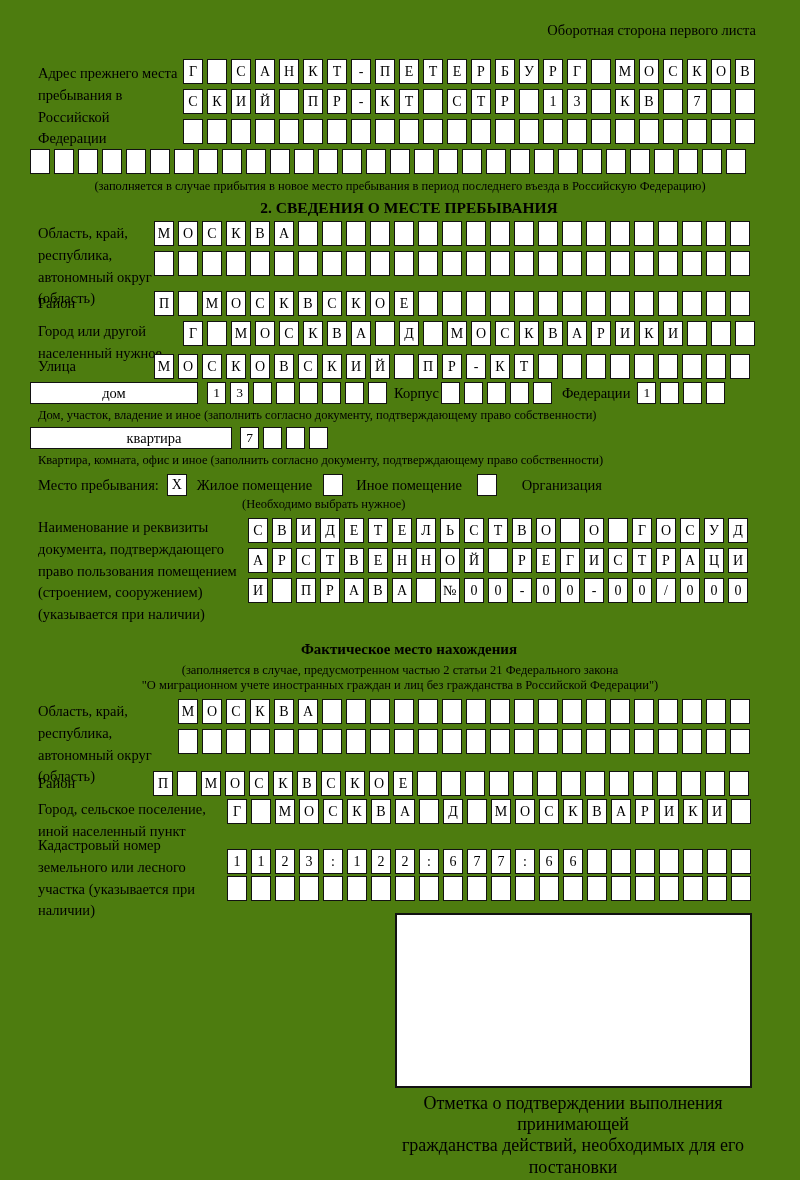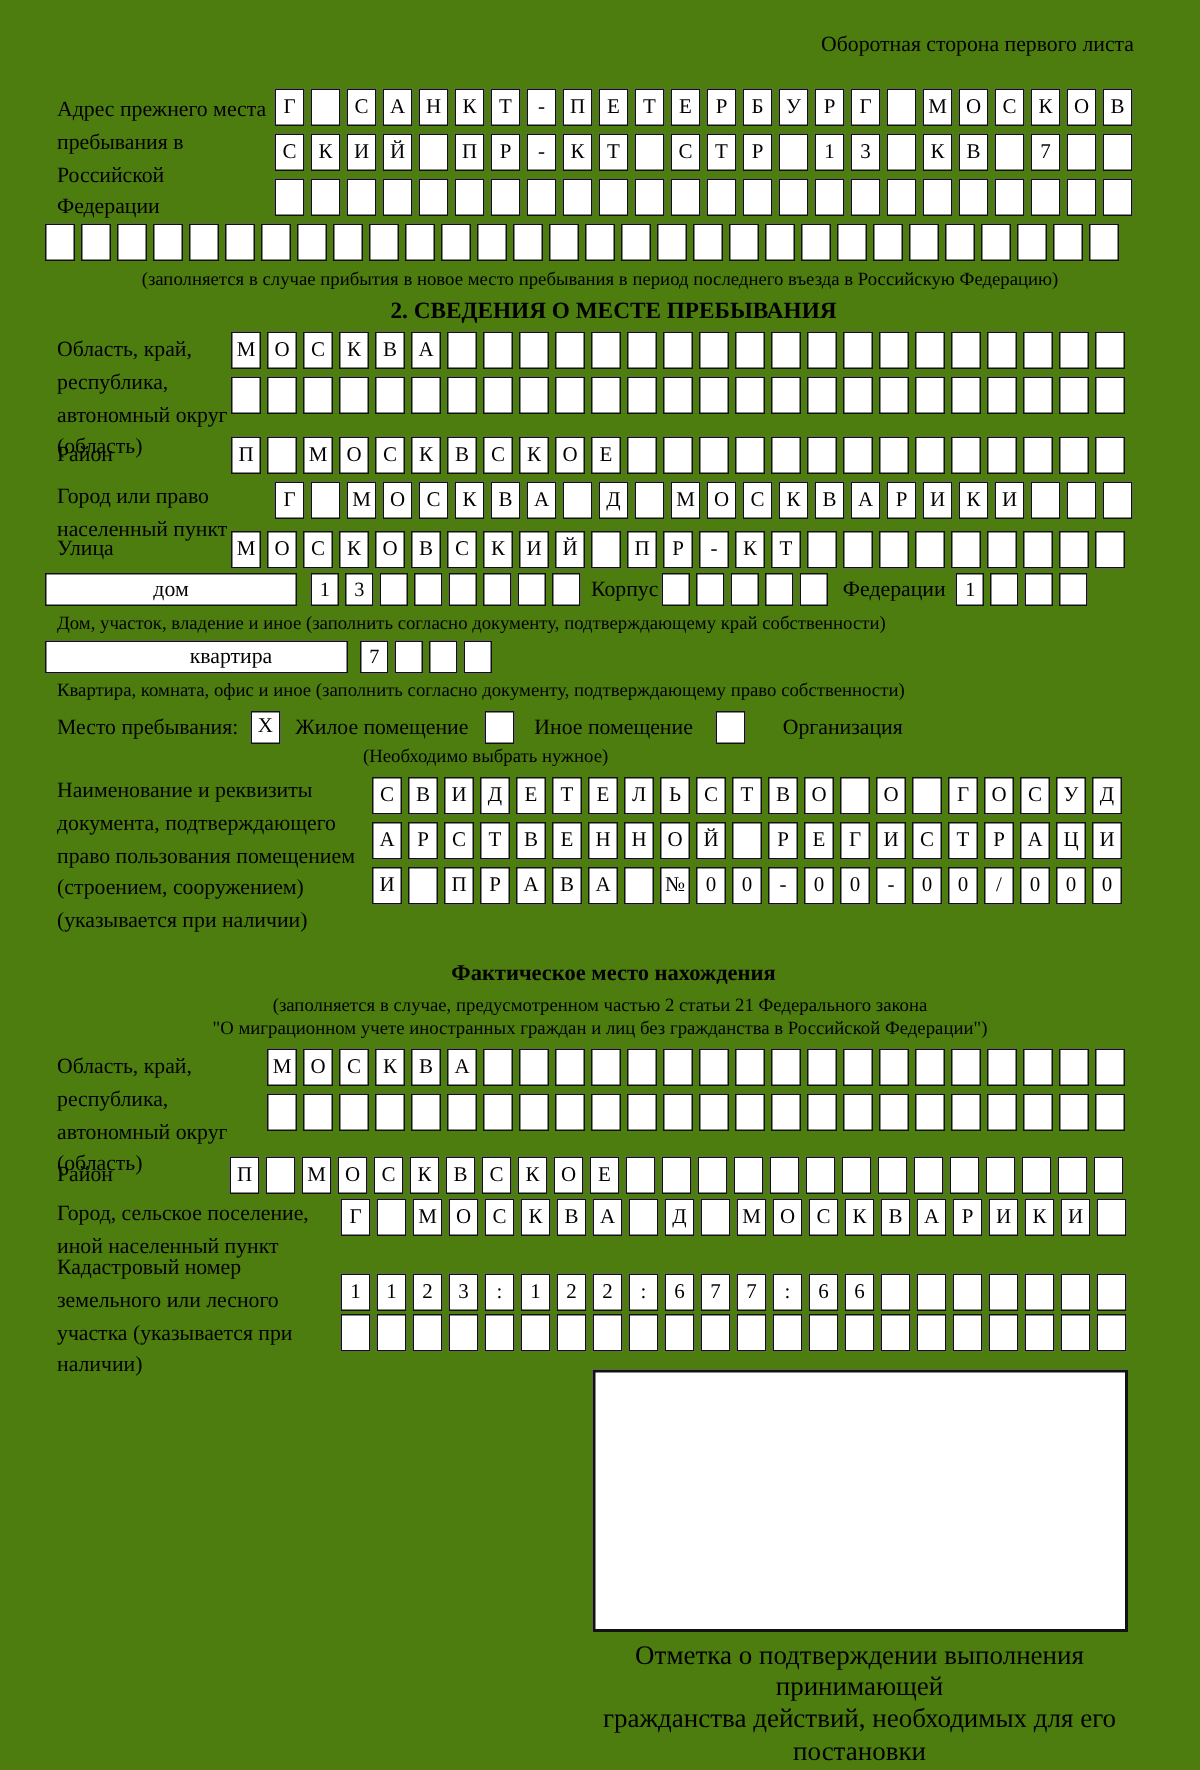--- a/index.html
+++ b/index.html
@@ -249,21 +249,21 @@
         <span class="cell"></span>
         <span class="cell"></span>
         <span class="cell"></span>
         <span class="cell"></span>
         <span class="cell"></span>
         <span class="cell"></span>
       </div>
   </div>
 
   <div class="group" style="min-height:33px;">
-    <div class="flabel" style="width:142px; top:0;">Город или право населенный пункт</div>
+    <div class="flabel" style="width:142px; top:0;">Город или другой населенный нужное</div>
     <div class="grid" style="margin-left:183px;">
         <span class="cell">Г</span>
         <span class="cell"></span>
         <span class="cell">М</span>
         <span class="cell">О</span>
         <span class="cell">С</span>
         <span class="cell">К</span>
         <span class="cell">В</span>
         <span class="cell">А</span>
         <span class="cell"></span>
@@ -337,21 +337,21 @@
         <span class="cell"></span>
       </div>
     <div class="inline-lbl" style="margin:0 7px 0 10px;">Федерации</div>
     <div class="grid sm">
         <span class="cell">1</span>
         <span class="cell"></span>
         <span class="cell"></span>
         <span class="cell"></span>
       </div>
   </div>
-  <div class="caption" style="margin:4px 0 0 38px;">Дом, участок, владение и иное (заполнить согласно документу, подтверждающему край собственности)</div>
+  <div class="caption" style="margin:4px 0 0 38px;">Дом, участок, владение и иное (заполнить согласно документу, подтверждающему право собственности)</div>
 
   <div class="house-row" style="margin-top:4px;">
     <div class="house-box" style="width:202px;padding-left:46px;">квартира</div>
     <div class="grid sm" style="margin-left:8px;">
         <span class="cell">7</span>
         <span class="cell"></span>
         <span class="cell"></span>
         <span class="cell"></span>
       </div>
   </div>

